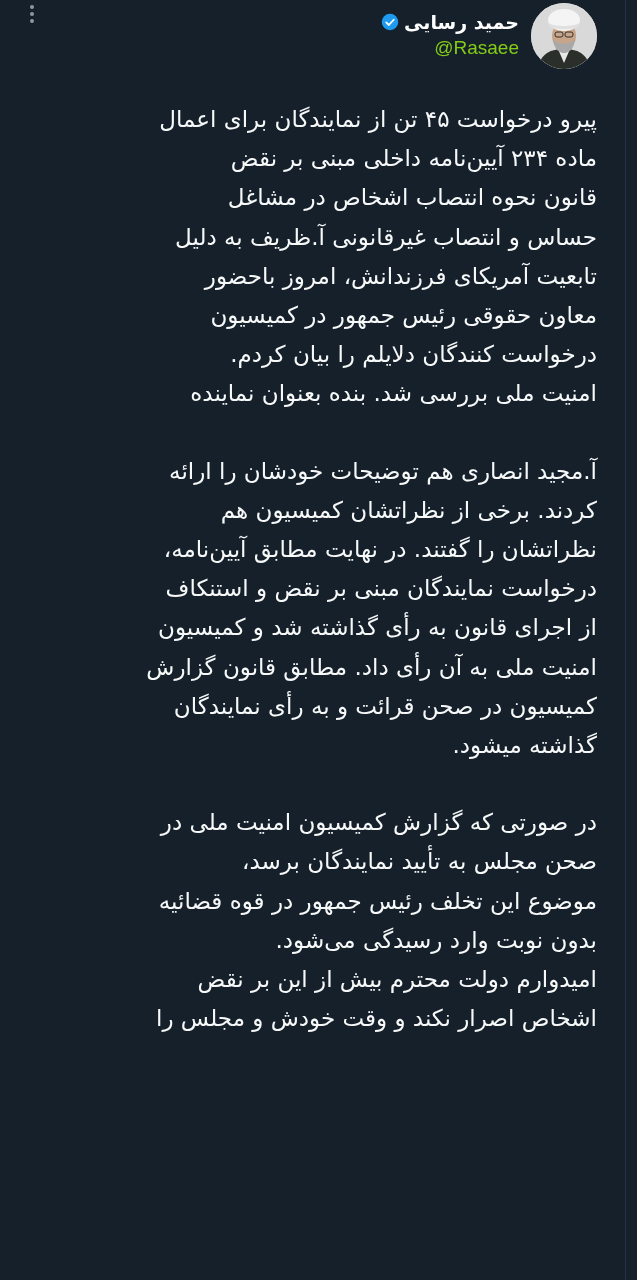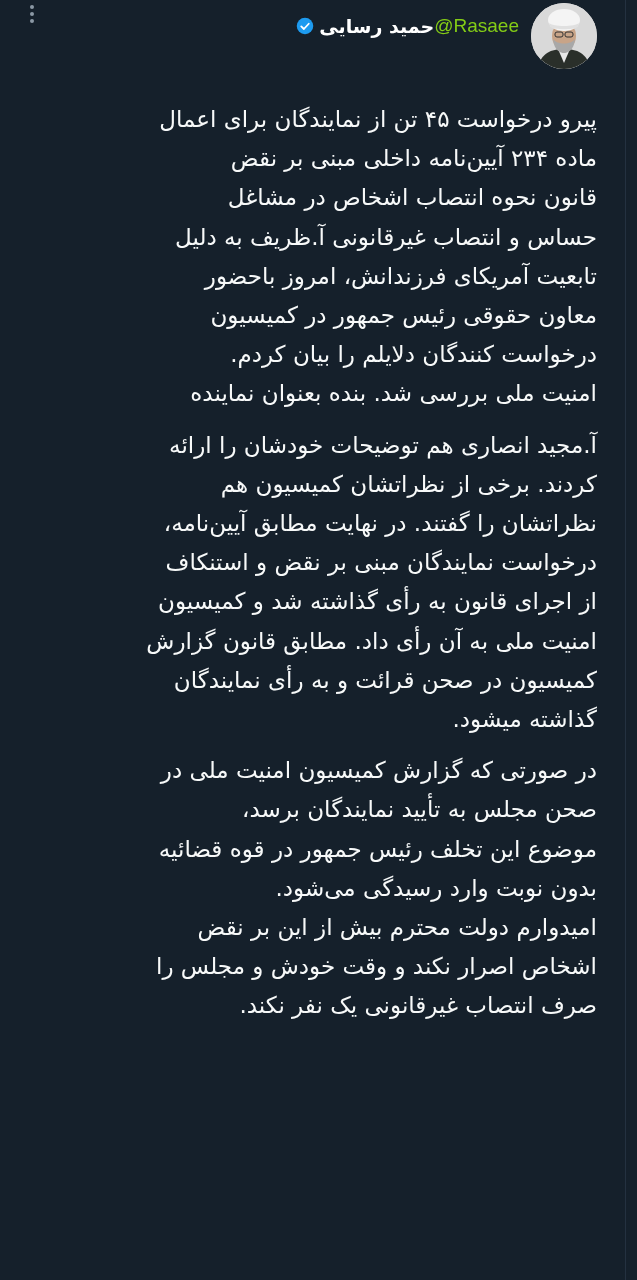--- a/index.html
+++ b/index.html
@@ -54,21 +54,21 @@
       width: 66px;
       height: 66px;
       border-radius: 50%;
       overflow: hidden;
       background: #d8d8d8;
       flex-shrink: 0;
     }
     .names {
       margin-right: 12px;
       display: flex;
-      flex-direction: row;
+      flex-direction: column;
       align-items: flex-end;
       padding-top: 8px;
     }
     .name-row {
       display: flex;
       flex-direction: row-reverse;
       align-items: center;
       gap: 5px;
     }
     .display-name {
@@ -94,21 +94,21 @@
       top: 100px;
       width: 570px;
       direction: rtl;
       text-align: right;
       font-family: "DejaVu Sans", sans-serif;
       font-size: 23px;
       line-height: 39.2px;
       color: #f7f9f9;
     }
     .para { margin: 0; }
-    .para + .para { margin-top: 12px; text-align: right; }
+    .para + .para { margin-top: 38px; text-align: right; }
     .line { display: block; white-space: nowrap; }
   </style>
 </head>
 <body>
 
 <div class="divider-vert"></div>
 
 <div class="more-btn">
   <span class="dot"></span>
   <span class="dot"></span>
@@ -167,15 +167,14 @@
     <span class="line">کمیسیون در صحن قرائت و به رأی نمایندگان</span>
     <span class="line">گذاشته میشود.</span>
   </p>
   <p class="para">
     <span class="line">در صورتی که گزارش کمیسیون امنیت ملی در</span>
     <span class="line">صحن مجلس به تأیید نمایندگان برسد،</span>
     <span class="line">موضوع این تخلف رئیس جمهور در قوه قضائیه</span>
     <span class="line">بدون نوبت وارد رسیدگی می‌شود.</span>
     <span class="line">امیدوارم دولت محترم بیش از این بر نقض</span>
     <span class="line">اشخاص اصرار نکند و وقت خودش و مجلس را</span>
-    <span class="line">صرف انتصاب غیرقانونی یک نفر نکند.</span>
   </p>
 </div>
 
 </body></html>

